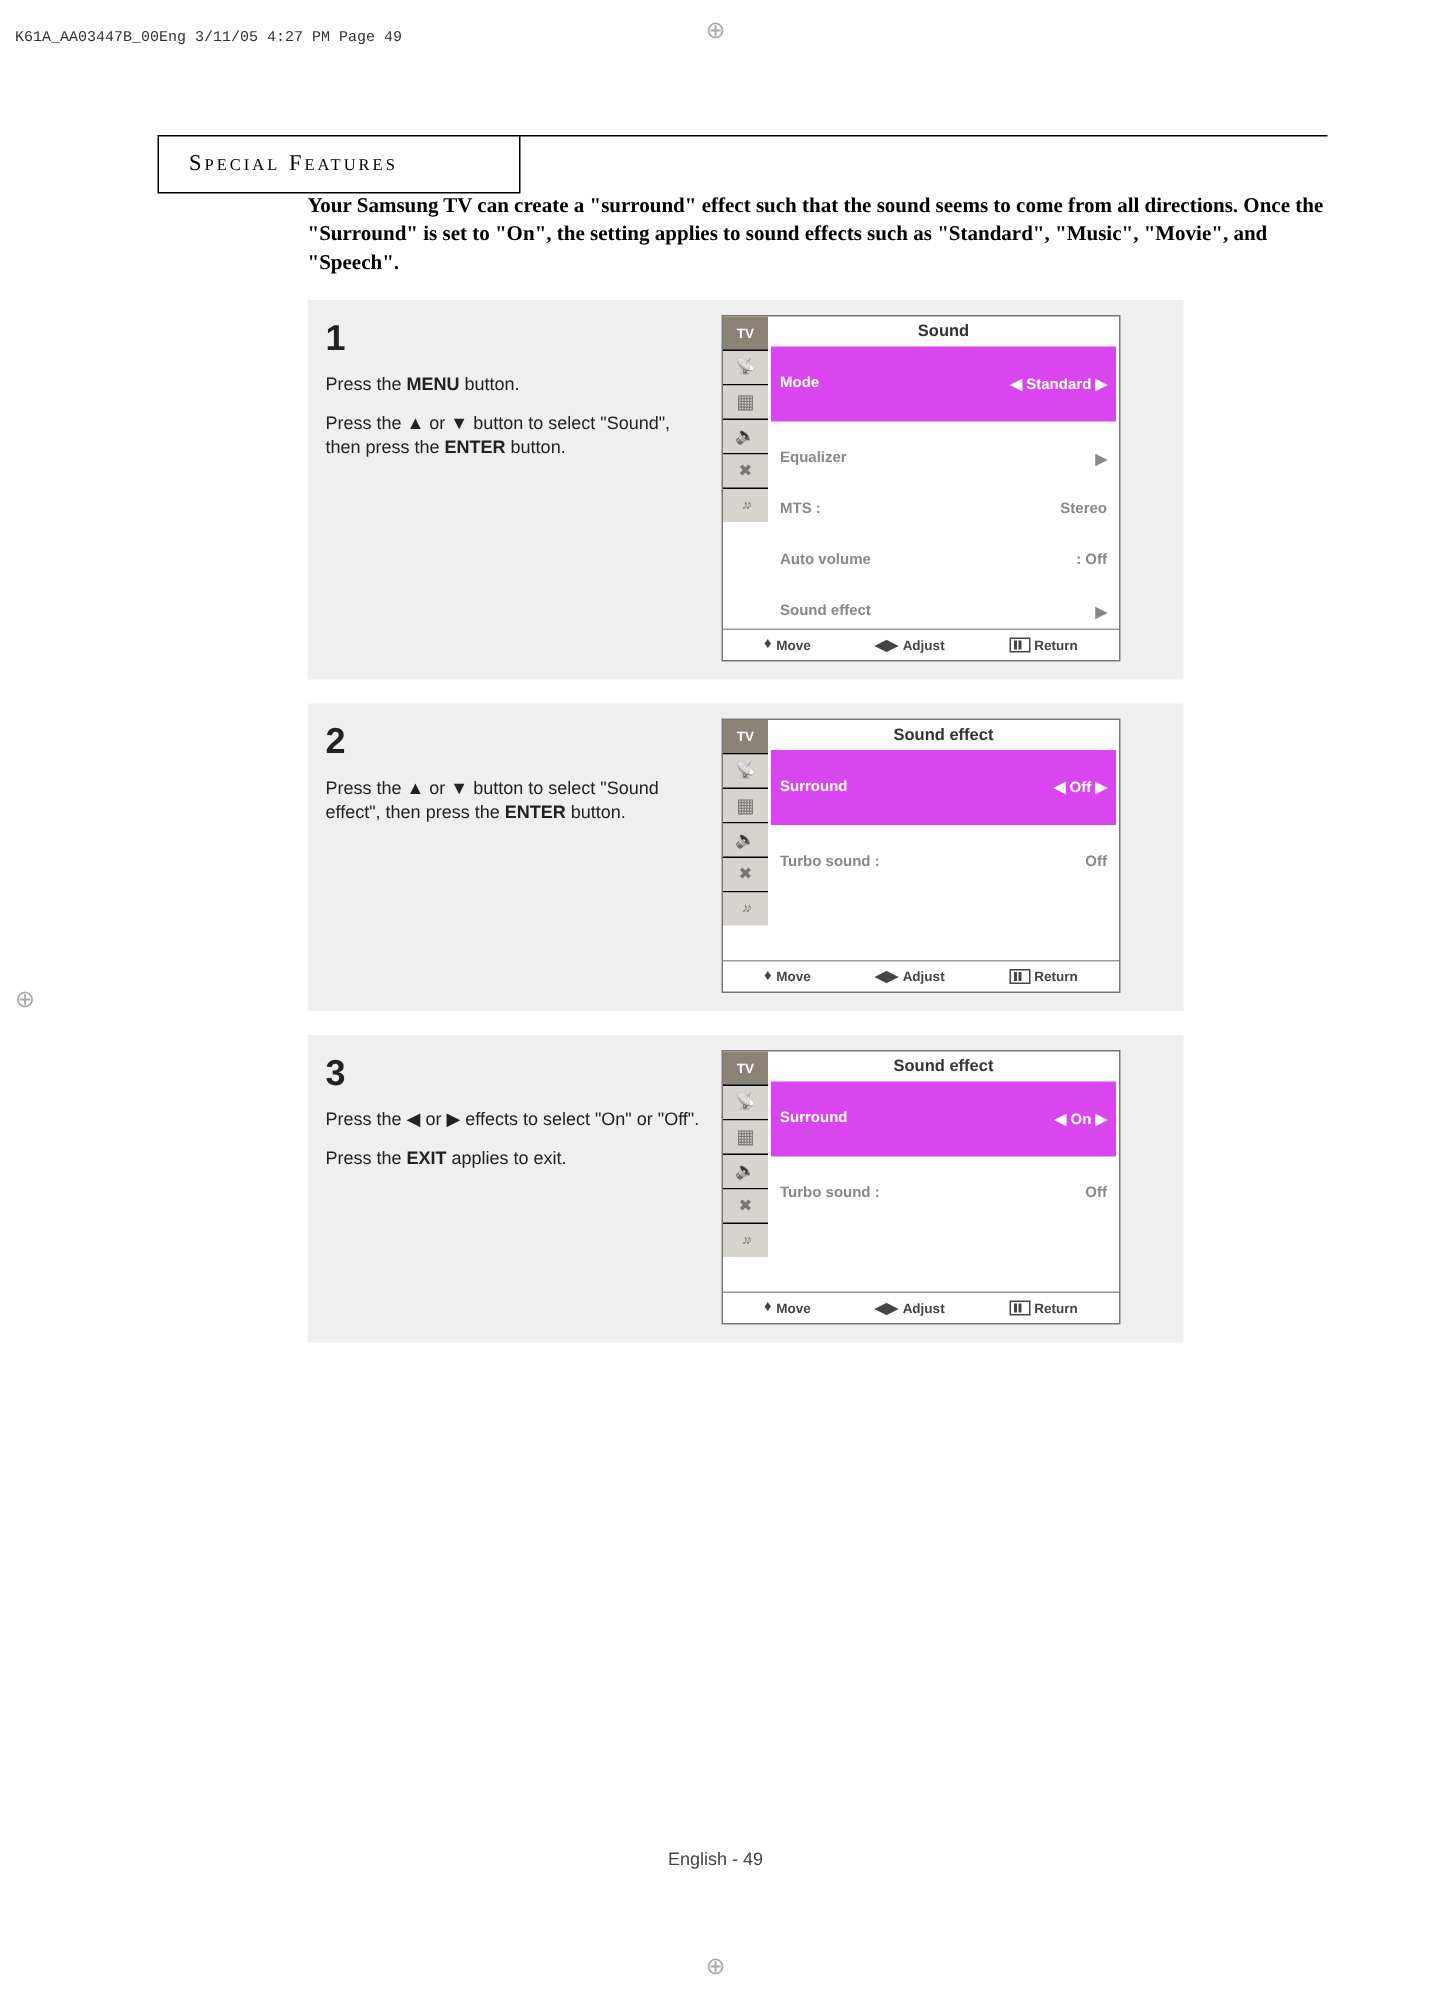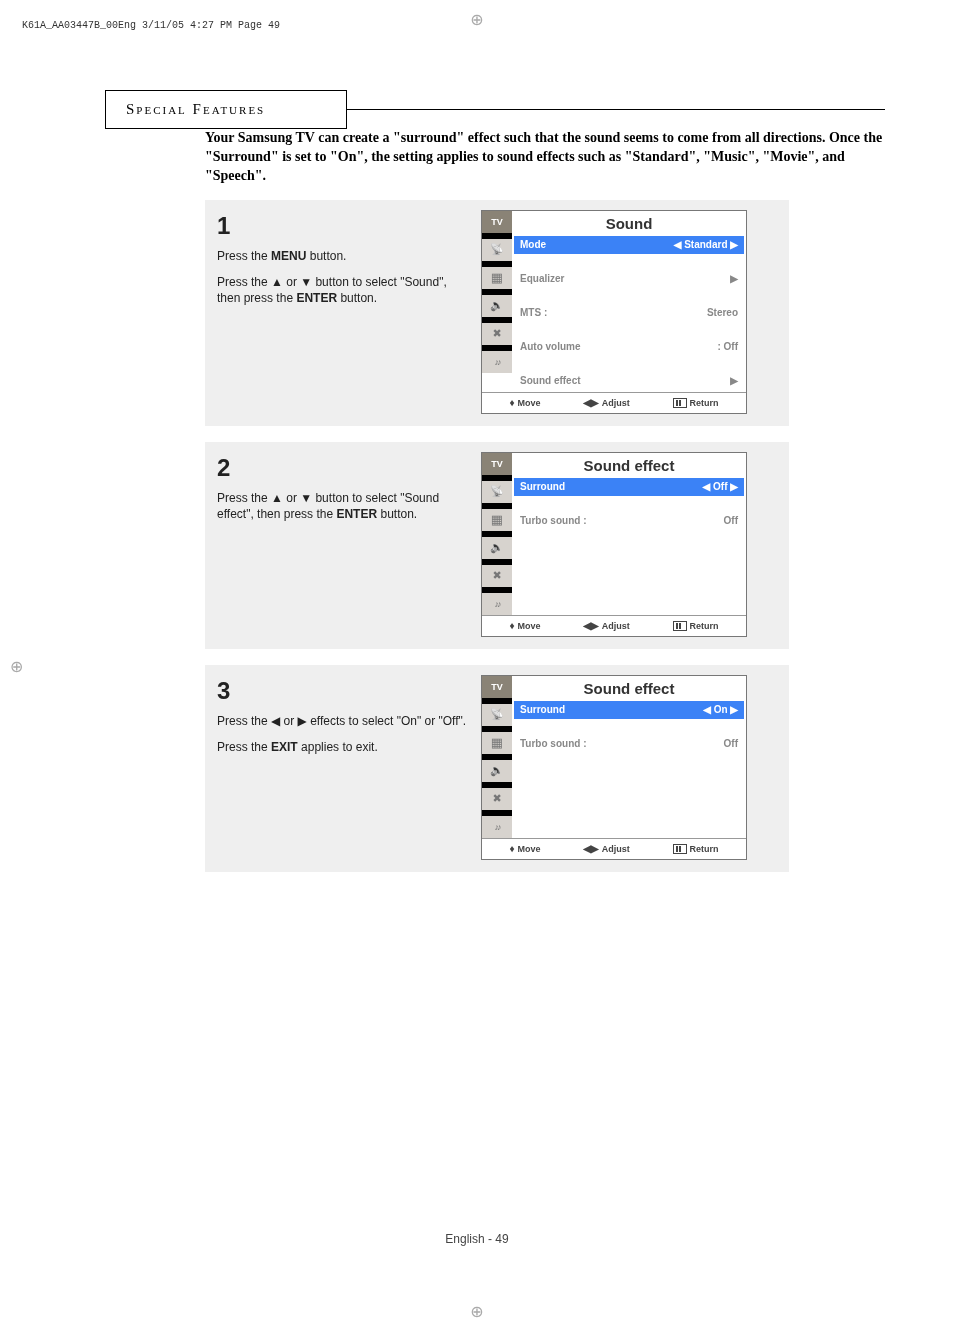--- a/index.html
+++ b/index.html
@@ -12,21 +12,20 @@
     height: 1331px;
     position: relative;
   }
   .running-head {
     position: absolute;
     top: 20px;
     left: 10px;
     font-size: 10px;
     font-family: "Courier New", monospace;
     color: #333;
-    margin-left: 12px;
   }
   .crop-mark {
     position: absolute;
     font-size: 16px;
     color: #aaa;
   }
   .crop-top { top: 10px; left: 50%; transform: translateX(-50%);}
   .crop-left { top: 50%; left: 10px; transform: translateY(-50%);}
   .crop-bottom { bottom: 10px; left: 50%; transform: translateX(-50%);}
 
@@ -99,35 +98,35 @@
     width: 30px;
     display: flex;
     flex-direction: column;
   }
   .osd-tab {
     height: 22px;
     display: flex;
     align-items: center;
     justify-content: center;
     background: #d7d3ce;
-    border-bottom: 6px solid #000000;
+    border-bottom: 1px solid #000000;
     color: #777;
   }
   .osd-tab.active { background: #8a8376; color: #fff; font-weight: bold; font-size: 9px;}
   .osd-tab.last { border-bottom: none; }
   .osd-main { flex: 1; padding: 4px 8px 2px 8px; }
-  .osd-title { text-align: center; font-weight: bold; color: #333; font-size: 15px; margin-bottom: 4px;}
+  .osd-title { text-align: center; font-weight: bold; color: #333; font-size: 11px; margin-bottom: 4px;}
   .osd-row { display: flex; justify-content: space-between; align-items: center; height: 18px; margin-top: 16px; }
   .osd-row .lab { color: #888; font-weight: bold;}
   .osd-row .val { color: #888; font-weight: bold;}
   .osd-row.sel {
-    background: #3b82f6;
+    background: #d946ef;
     color: #fff;
     margin: 0 -6px;
-    padding: 0 6px;
+    padding: 16px 6px;
   }
   .osd-row.sel .lab, .osd-row.sel .val { color: #fff; }
   .osd-foot {
     border-top: 1px solid #999;
     display: flex;
     justify-content: space-around;
     align-items: center;
     height: 20px;
     font-size: 9px;
     color: #444;
@@ -161,21 +160,21 @@
 </head>
 <body>
 
 <div class="running-head">K61A_AA03447B_00Eng  3/11/05  4:27 PM  Page 49</div>
 
 <div class="crop-mark crop-top">⊕</div>
 <div class="crop-mark crop-left">⊕</div>
 <div class="crop-mark crop-bottom">⊕</div>
 
 <div class="page">
-  <div style="display:flex; align-items:center;">
+  <div style="display:flex; align-items:flex-start;">
     <div class="tab-box">Special Features</div>
     <div style="flex:1; border-bottom:1px solid #000; margin-left:-1px;"></div>
   </div>
 
   <div class="content">
     <p class="intro">Your Samsung TV can create a "surround" effect such that the sound seems to come from all directions. Once the "Surround" is set to "On", the setting applies to sound effects such as "Standard", "Music", "Movie", and "Speech".</p>
 
     <div class="step-block">
       <div class="step-left">
         <div class="step-num">1</div>

